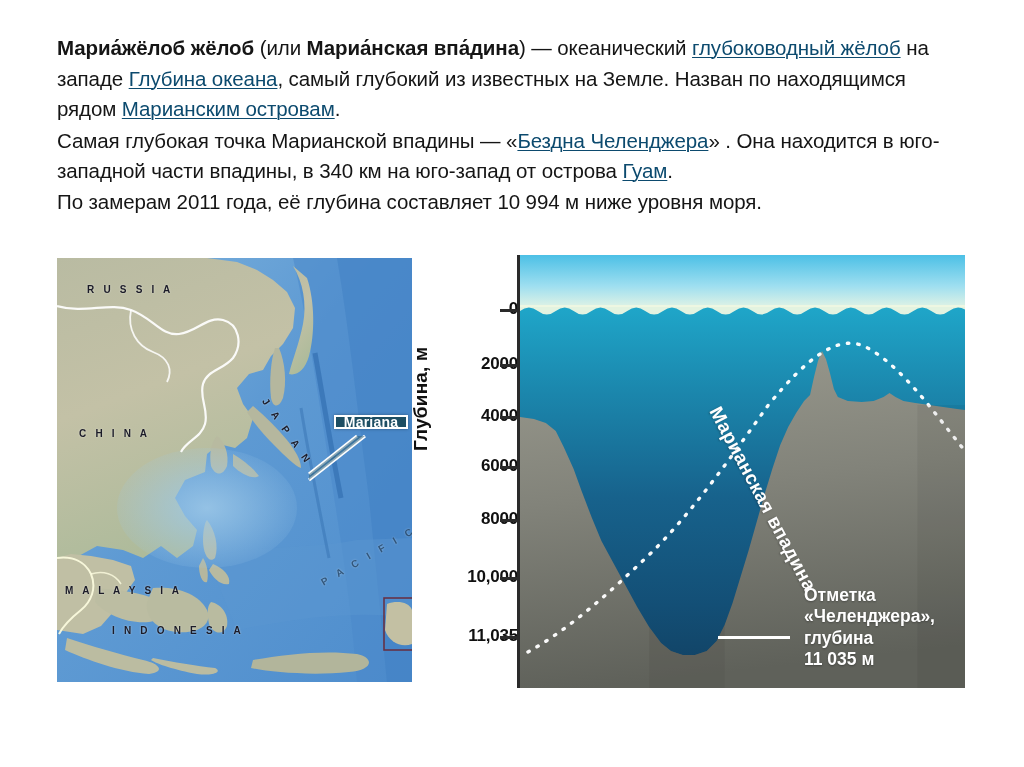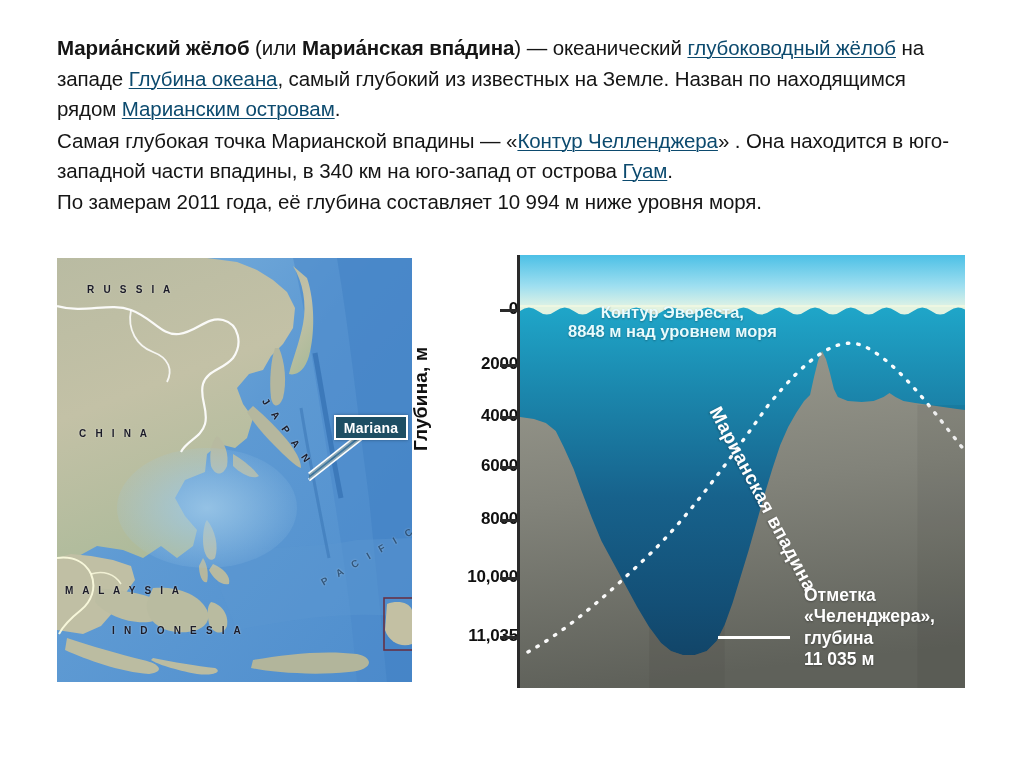--- a/index.html
+++ b/index.html
@@ -100,21 +100,21 @@
     transform-origin: left top;
     letter-spacing: 4px;
     color: #25405c;
   }
 
   #mariana-callout {
     position: absolute;
     left: 277px;
     top: 157px;
     width: 74px;
-    height: 25px;
+    height: 14px;
     background: #1d4e63;
     border: 2px solid #ffffff;
     box-sizing: border-box;
     display: flex;
     align-items: center;
     justify-content: center;
     box-shadow: 0 0 3px rgba(0,0,0,.35);
   }
   #mariana-callout span {
     color: #ffffff;
@@ -223,22 +223,22 @@
     top: 381px;
     width: 72px;
     height: 3px;
     background: #ffffff;
   }
 </style>
 </head>
 <body>
 
 <div id="article-text">
-  <p id="para-1"><span class="b">Мариа́нский жёлоб</span><span> (или </span><span class="b">Мариа́нская впа́дина</span><span>) — океанический </span><span class="lnk">глубоководный жёлоб</span><span> на западе </span><span class="lnk">Глубина океана</span><span>, самый глубокий из известных на Земле. Назван по находящимся рядом </span><span class="lnk">Марианским островам</span><span>.</span></p>
-  <p id="para-2"><span>Самая глубокая точка Марианской впадины — «</span><span class="lnk">Контур Челленджера</span><span>» . Она находится в юго-западной части впадины, в 340 км на юго-запад от острова </span><span class="lnk">Гуам</span><span>.</span><br><span>По замерам 2011 года, её глубина составляет 10 994 м ниже уровня моря.</span></p>
+  <p id="para-1"><span class="b">Мариа́жёлоб жёлоб</span><span> (или </span><span class="b">Мариа́нская впа́дина</span><span>) — океанический </span><span class="lnk">глубоководный жёлоб</span><span> на западе </span><span class="lnk">Глубина океана</span><span>, самый глубокий из известных на Земле. Назван по находящимся рядом </span><span class="lnk">Марианским островам</span><span>.</span></p>
+  <p id="para-2"><span>Самая глубокая точка Марианской впадины — «</span><span class="lnk">Бездна Челенджера</span><span>» . Она находится в юго-западной части впадины, в 340 км на юго-запад от острова </span><span class="lnk">Гуам</span><span>.</span><br><span>По замерам 2011 года, её глубина составляет 10 994 м ниже уровня моря.</span></p>
 </div>
 
 <div id="figures">
 
   <div id="map-figure">
     <svg id="map-canvas" viewBox="0 0 355 424" preserveAspectRatio="none">
       <defs>
         <linearGradient id="seaGrad" x1="0" y1="0" x2="1" y2="1">
           <stop offset="0%" stop-color="#7fb4de"></stop>
           <stop offset="45%" stop-color="#5e9ad3"></stop>
@@ -403,22 +403,20 @@
 
         <path d="M130,372 L142,388 L152,396 L164,400 L176,400 L188,396
                  L198,386 L206,370 L206,433 L130,433 Z" fill="#55574f" opacity=".35"></path>
 
         <path d="M8,397 C50,374 92,336 134,296 C176,254 214,200 250,150
                  C288,104 320,78 348,92 C376,106 404,140 432,176 L448,196" stroke="#ffffff" stroke-width="3.4" fill="none" stroke-linecap="round" stroke-dasharray="1.5 9" opacity=".97"></path>
 
         <rect x="400" y="150" width="48" height="283" fill="#000000" opacity=".05"></rect>
       </svg>
 
-      <div class="fig-text" id="everest-note">Контур Эвереста,
-8848 м над уровнем моря</div>
 
       <div class="fig-text" id="trench-label">Марианская впадина</div>
 
       <div id="challenger-rule"></div>
 
       <div class="fig-text" id="challenger-note">Отметка
 «Челенджера»,
 глубина
 11 035 м</div>
     </div>

